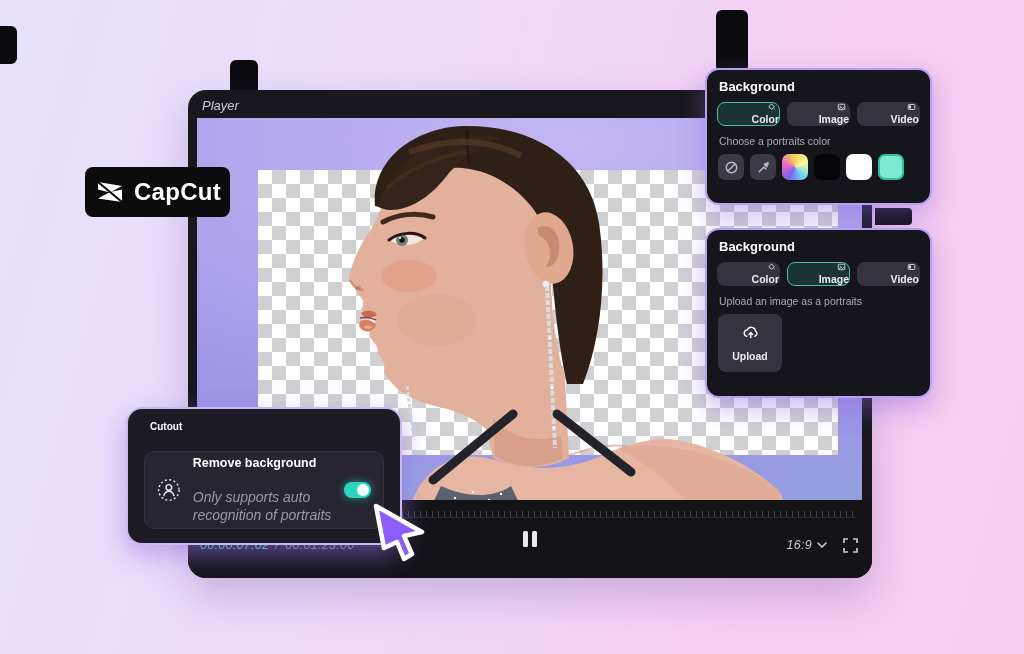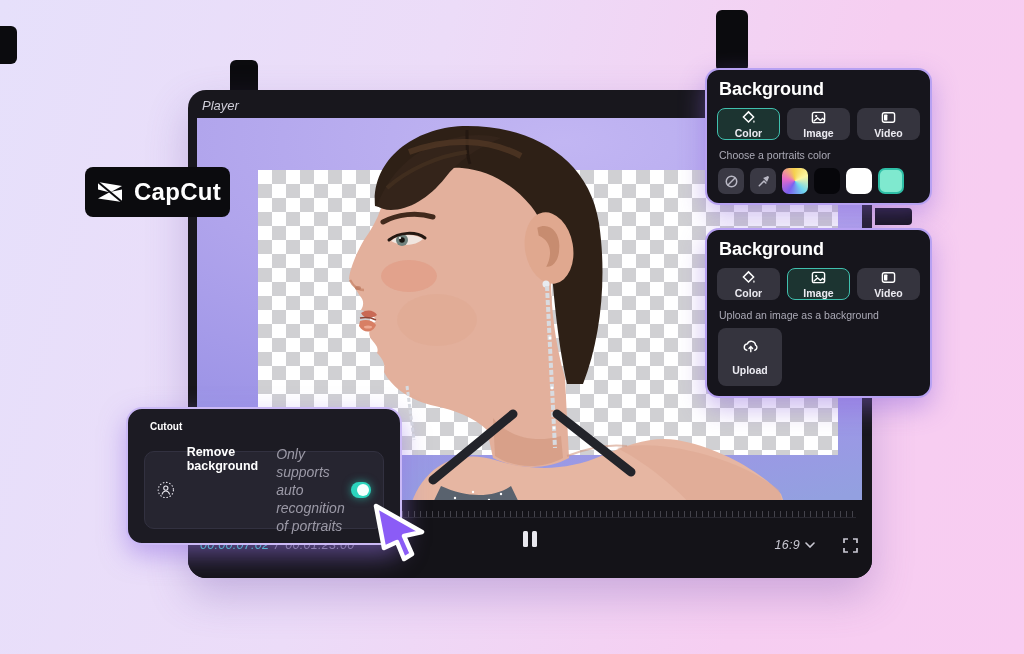--- a/index.html
+++ b/index.html
@@ -47,35 +47,35 @@
     position:absolute; left:12px; right:14px; top:32px; height:26px;
     display:flex; align-items:center; font-size:12.5px; letter-spacing:.3px;
   }
   .time-current{ color:#2ed9c3; }
   .time-rest{ color:#85838f; margin-left:6px; }
   .pause-btn{
     position:absolute; left:50%; top:50%; transform:translate(-50%,-50%);
     display:flex; gap:4px; cursor:pointer;
   }
   .pause-btn span{ width:5px; height:16px; background:#e9e8ee; border-radius:1.5px; display:block;}
-  .right-controls{ margin-left:auto; display:flex; align-items:center; gap:28px; color:#c9c8d2; }
+  .right-controls{ margin-left:auto; display:flex; align-items:center; gap:16px; color:#c9c8d2; }
   .ratio{ display:flex; align-items:center; gap:5px; cursor:pointer; }
 
   
   .panel{
     position:absolute; background:#16151c; border:2px solid #b7a1f2; border-radius:14px;
     box-shadow:0 10px 26px rgba(140,100,220,.45); z-index:5; color:#fff;
   }
   .panel.color-panel{ left:705px; top:68px; width:227px; height:137px; }
   .panel.image-panel{ left:705px; top:228px; width:227px; height:170px; }
-  .panel-title{ font-size:18px; font-weight:bold; margin:9px 0 8px 12px; }
+  .panel-title{ font-size:13px; font-weight:bold; margin:9px 0 8px 12px; }
   .tabs{ display:flex; gap:7px; padding:0 10px; }
   .tab{
-    flex:1; height:32px; background:#35343e; border:1.5px solid transparent; border-radius:8px;
-    display:flex; flex-direction:column; align-items:center; justify-content:center; gap:2px;
+    flex:1; height:24px; background:#35343e; border:1.5px solid transparent; border-radius:8px;
+    display:flex; flex-direction:column; align-items:flex-end; justify-content:center; gap:2px;
     font-size:10.5px; font-weight:bold; color:#ecebf2; cursor:pointer;
   }
   .tab.selected{ background:#1c3431; border-color:#40c0ae; }
   .helper{ font-size:10.5px; color:#abaab6; margin:9px 12px 7px; }
   .swatches{ display:flex; gap:6px; padding:0 11px; }
   .swatch{ width:26px; height:26px; border-radius:7px; cursor:pointer; }
   .swatch.btn{ background:#3a3944; display:flex; align-items:center; justify-content:center; }
   .swatch.multicolor{ background:conic-gradient(from 210deg at 50% 50%,#7b61f0,#e86bc9,#f5d04e,#fbf6a3,#6fd8f0,#7b61f0); }
   .swatch.black{ background:#06060a; }
   .swatch.white{ background:#ffffff; }
@@ -91,21 +91,21 @@
     position:absolute; left:126px; top:407px; width:276px; height:138px;
     background:#1c1b23; border:2px solid #cbb9f6; border-radius:16px;
     box-shadow:0 10px 26px rgba(150,115,230,.55); z-index:6; color:#fff;
   }
   .cutout-title{ margin:12px 0 0 22px; font-size:10px; font-weight:bold; }
   .cutout-card{
     position:absolute; left:16px; top:42px; right:16px; bottom:14px;
     background:#262530; border:1px solid #323140; border-radius:10px;
     display:flex; align-items:center; gap:12px; padding:0 12px;
   }
-  .cutout-texts{ display:flex; flex-direction:row; gap:18px; width:152px; }
+  .cutout-texts{ display:flex; flex-direction:column; gap:18px; width:152px; }
   .cutout-item-title{ font-size:12.5px; font-weight:bold; }
   .cutout-item-desc{ font-size:14px; color:#9b99a6; line-height:1.3;font-style:italic; }
   .toggle{
     margin-left:auto; width:30px; height:16px; border-radius:8px; background:#2bd4bd;
     position:relative; cursor:pointer; box-shadow:0 0 8px rgba(43,212,189,.6);
   }
   .toggle .knob{ position:absolute; right:2px; top:2px; width:12px; height:12px; border-radius:50%; background:#f4fffd; }
 
   
   .logo{
@@ -284,21 +284,21 @@
         <span>Image</span>
       </div>
       <div class="tab">
         <svg width="15" height="15" viewBox="0 0 16 16">
             <rect x="1.5" y="3" width="13" height="10" rx="2" fill="none" stroke="#fff" stroke-width="1.5"></rect>
             <rect x="3.2" y="4.8" width="3.6" height="6.4" rx="0.8" fill="#fff"></rect>
           </svg>
         <span>Video</span>
       </div>
     </div>
-    <div class="helper">Upload an image as a background</div>
+    <div class="helper">Upload an image as a portraits</div>
     <div class="upload-btn">
       <svg width="17" height="15" viewBox="0 0 18 15">
         <path d="M5,12.5 A3.4,3.4 0 0 1 5.6,5.8 A4.6,4.6 0 0 1 14.4,7.2 A2.9,2.9 0 0 1 13.6,12.5" fill="none" stroke="#fff" stroke-width="1.5" stroke-linecap="round"></path>
         <path d="M9.3,14 V9 M7.4,10.6 L9.3,8.6 L11.2,10.6" stroke="#fff" stroke-width="1.5" fill="none" stroke-linecap="round"></path>
       </svg>
       <span>Upload</span>
     </div>
   </div>
 
   <div class="cutout">

